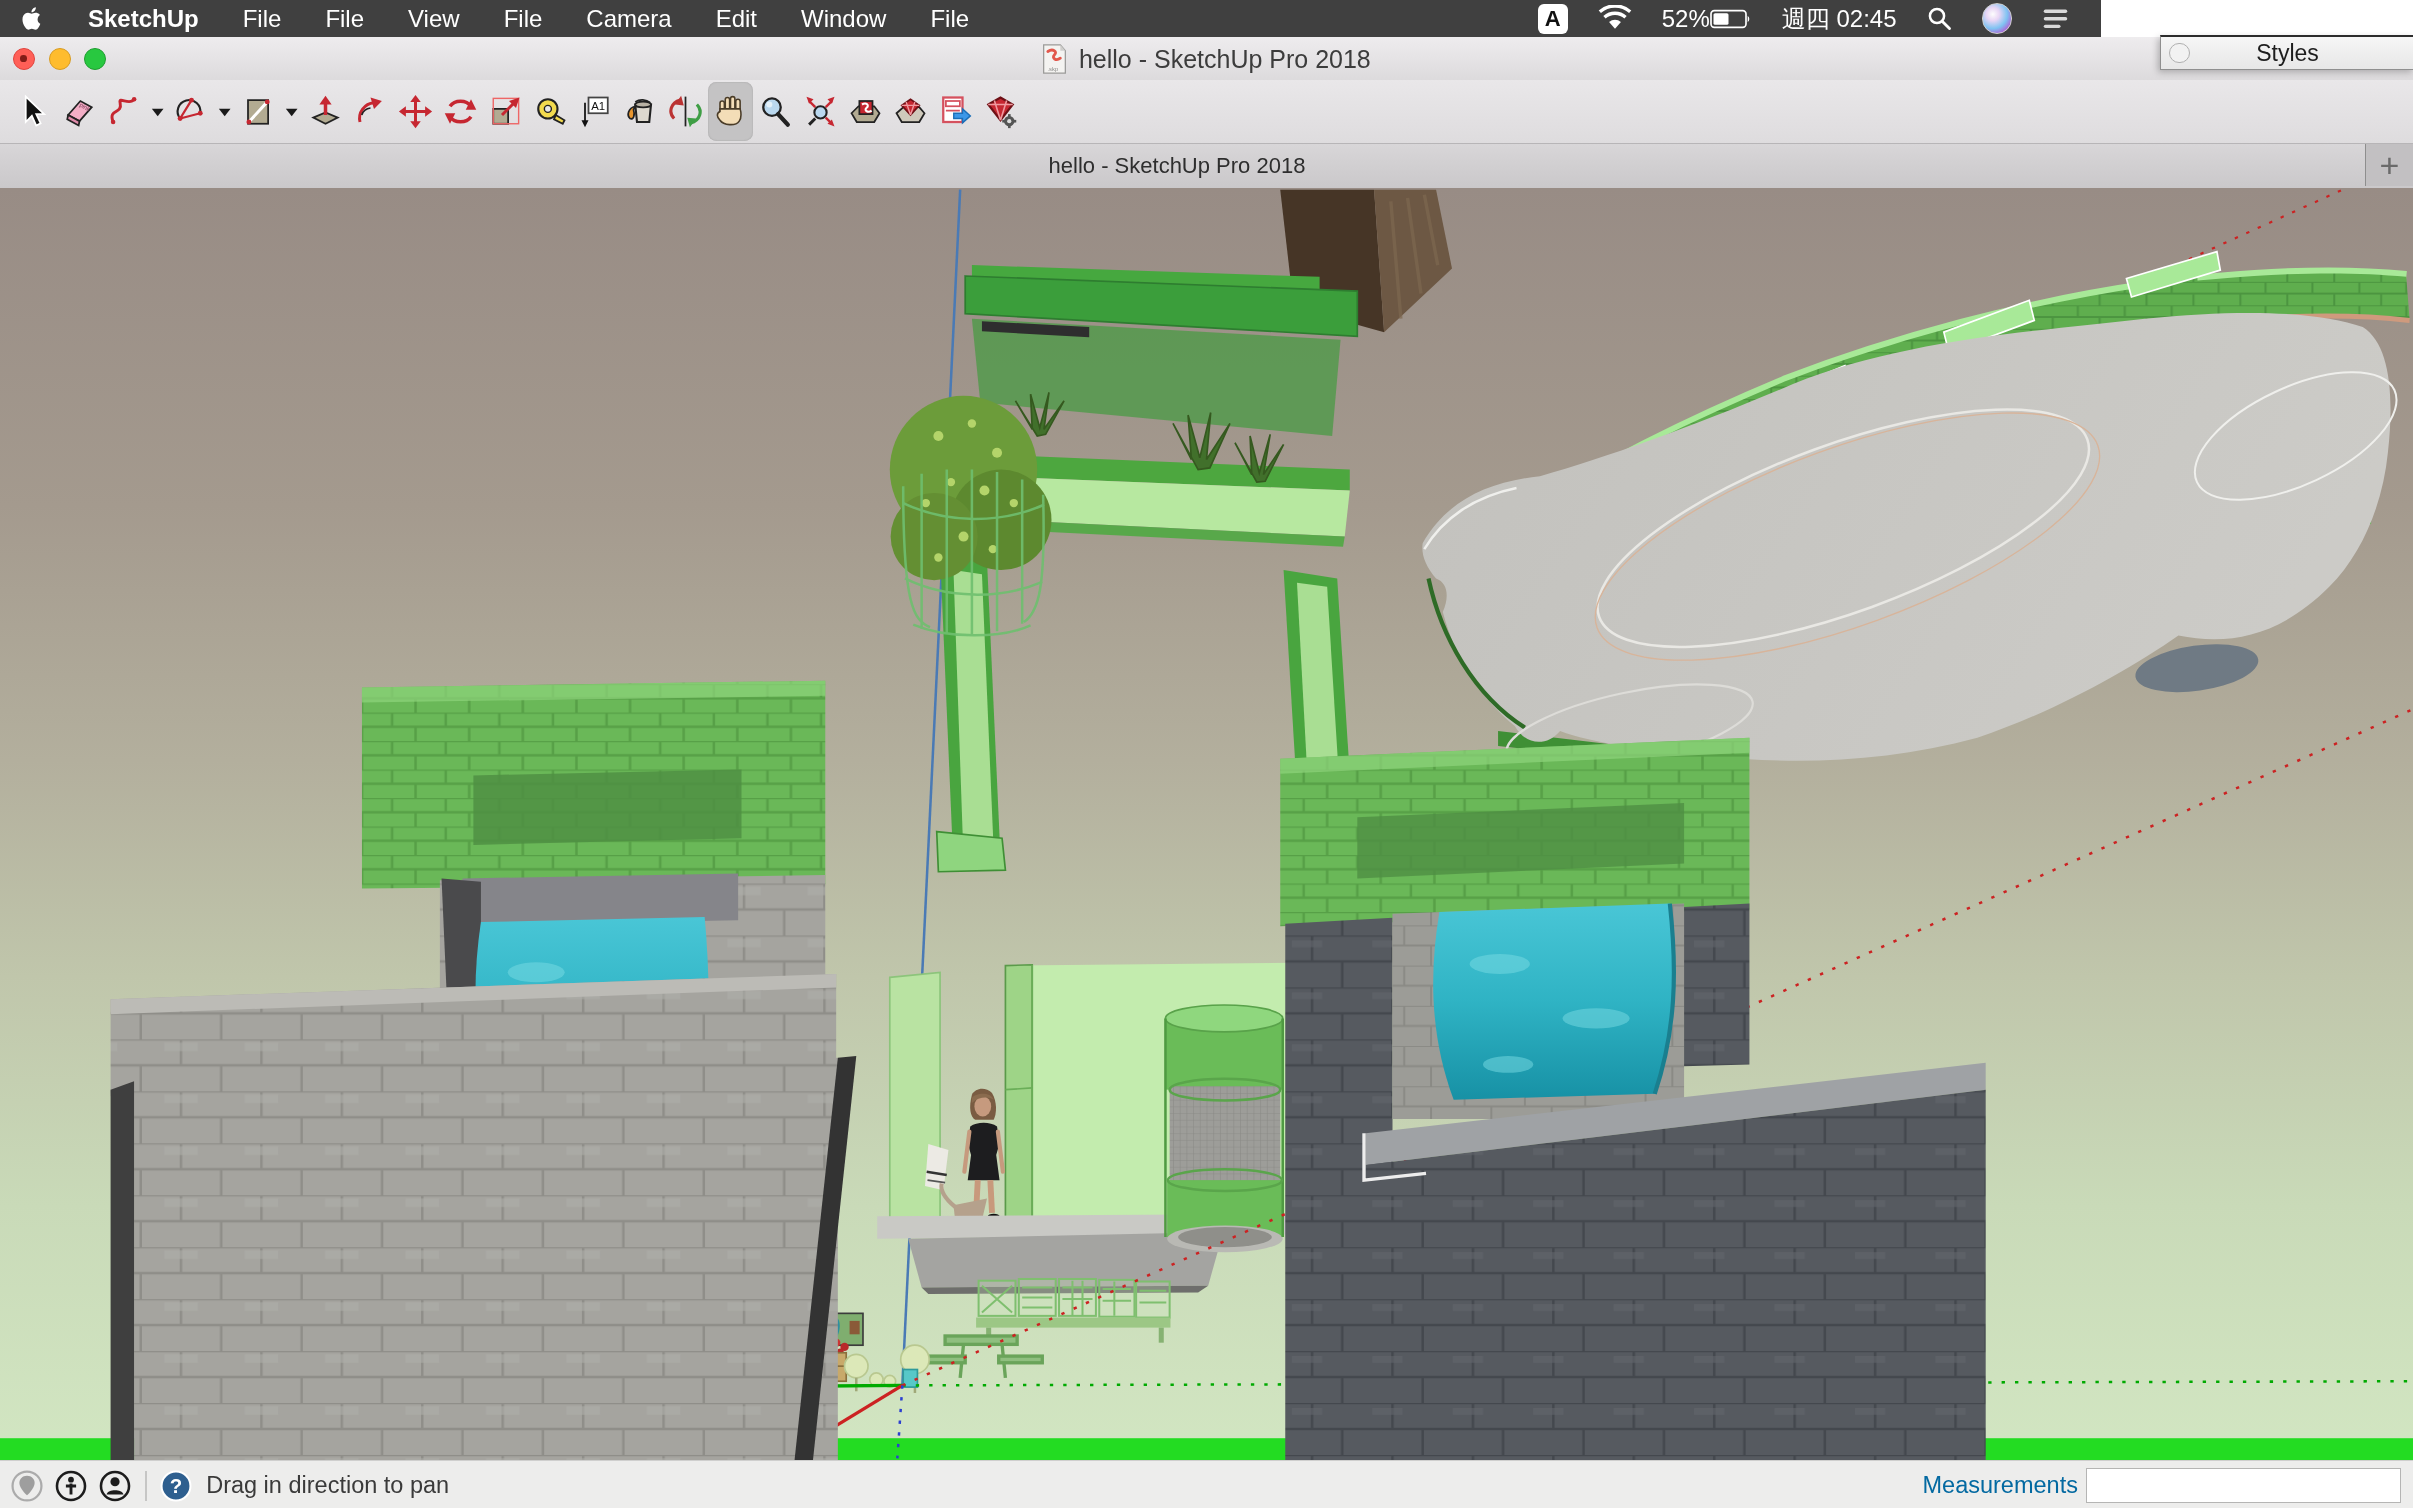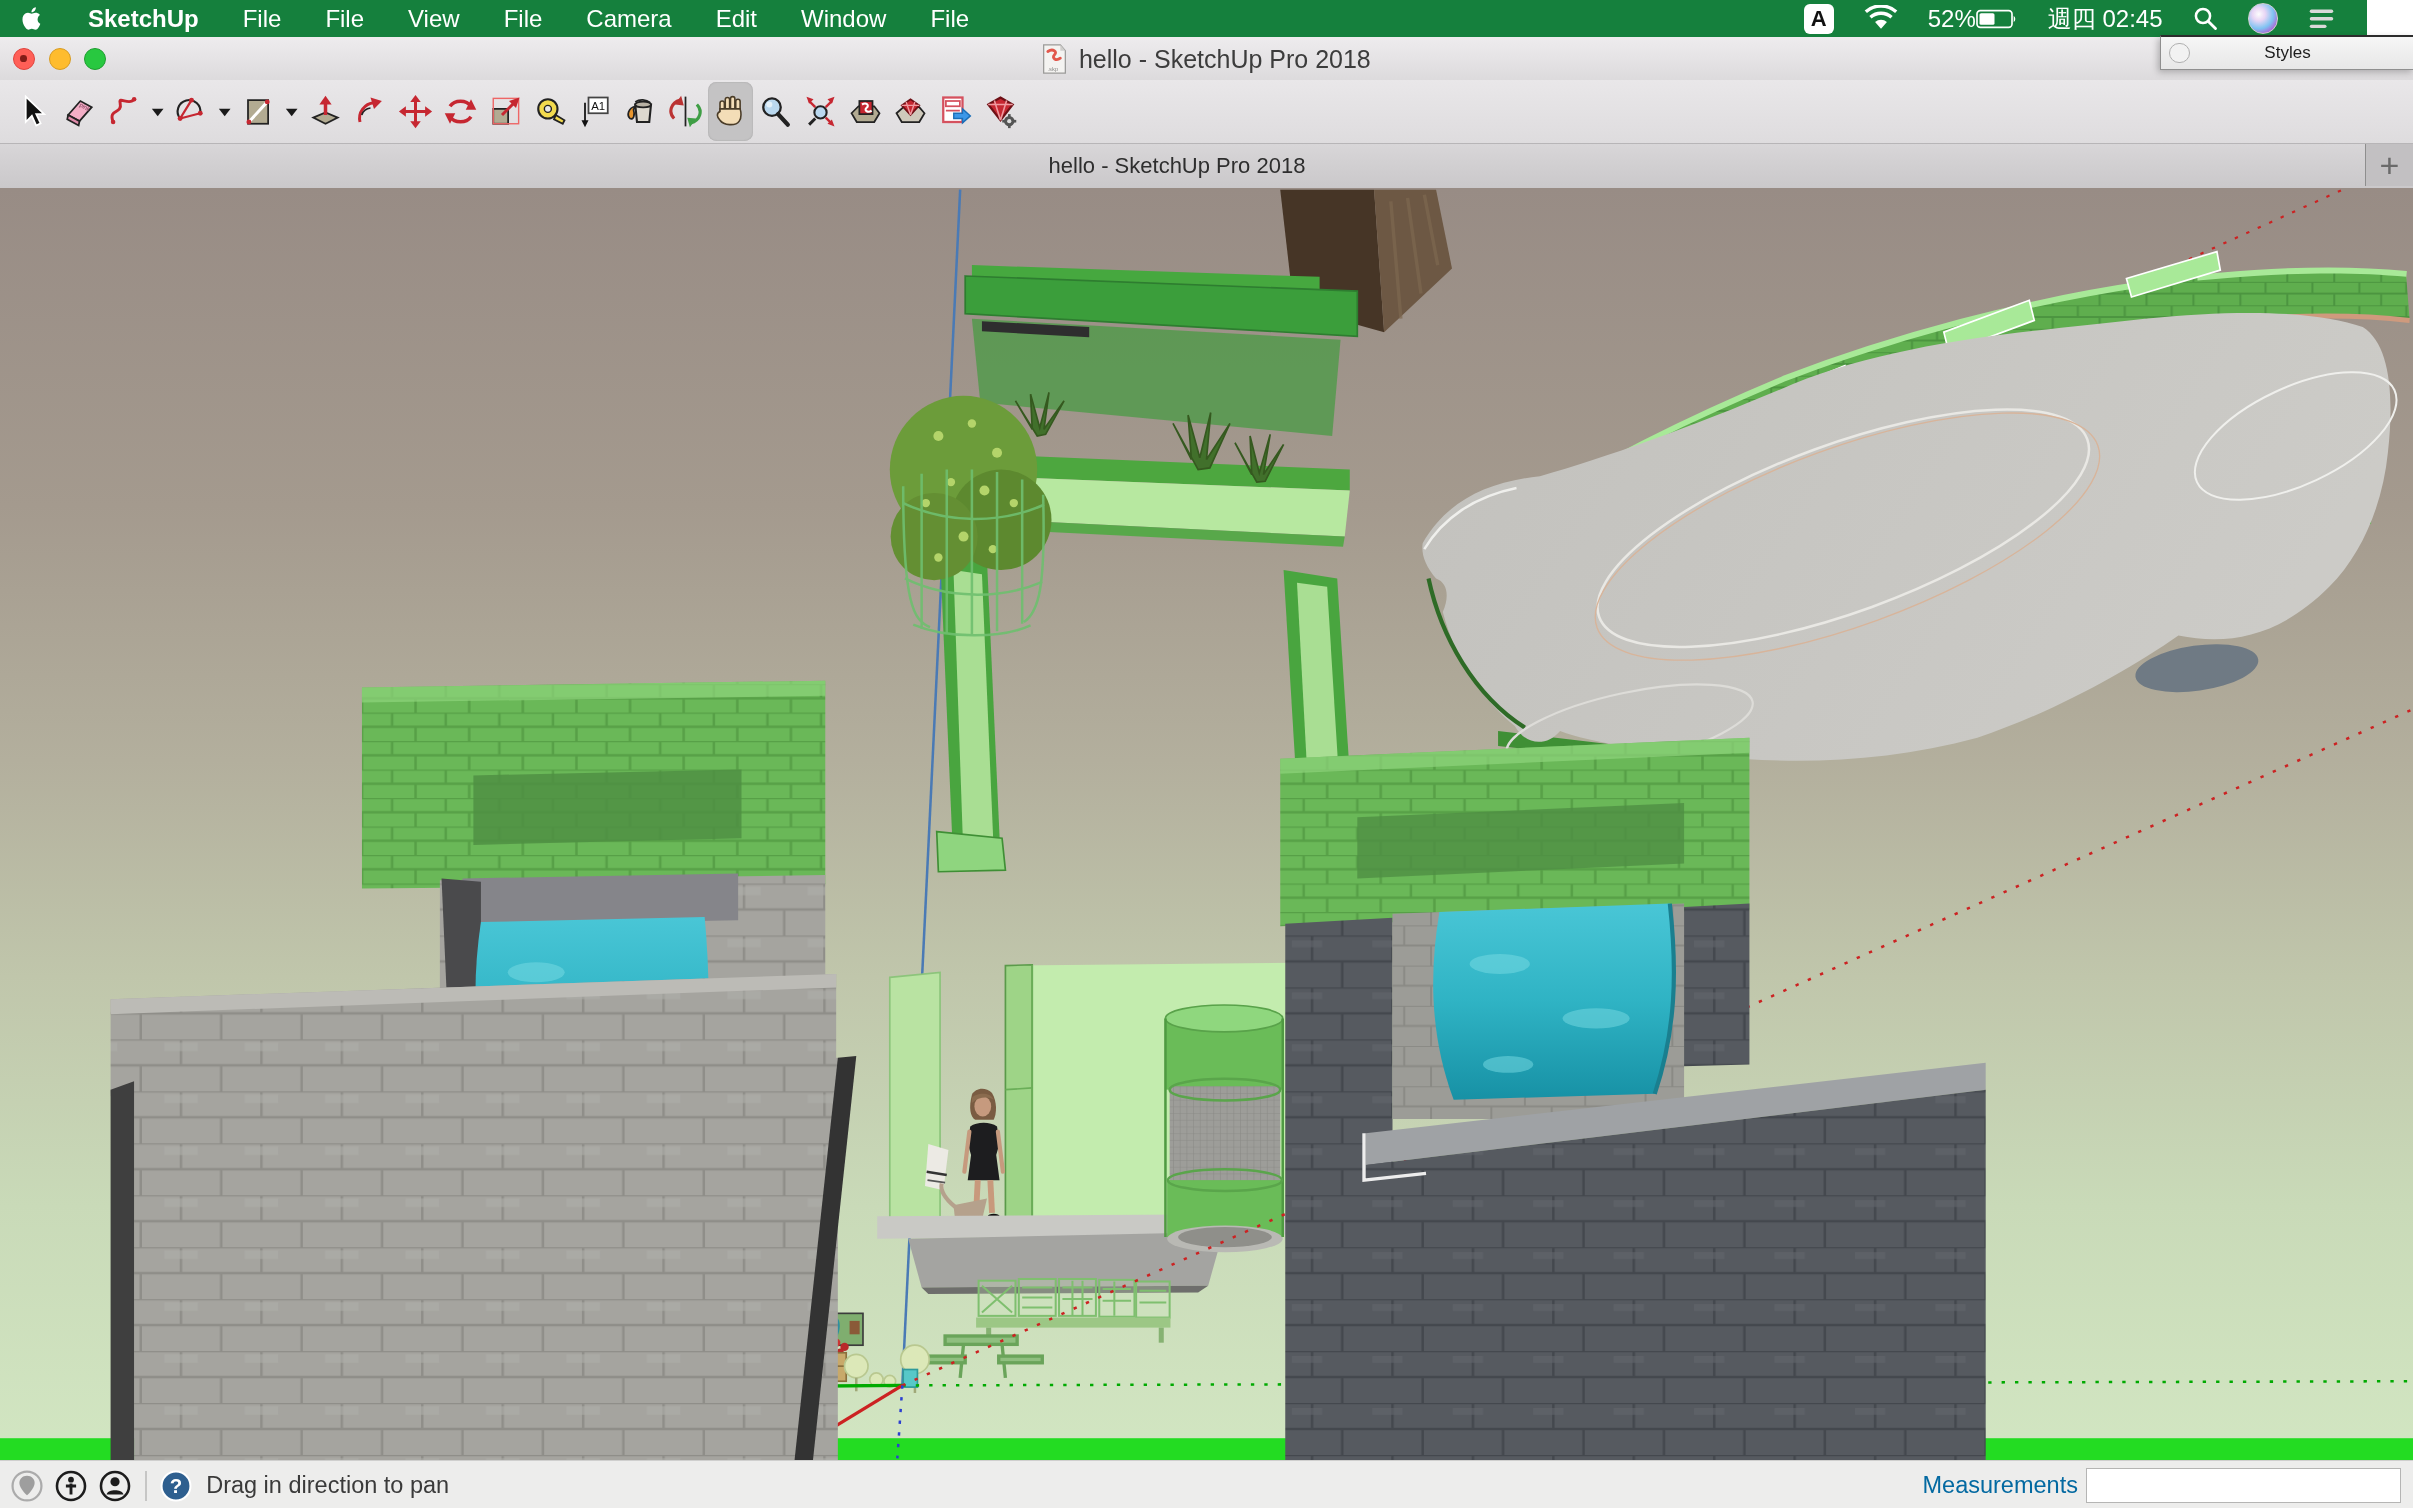--- a/index.html
+++ b/index.html
@@ -1,18 +1,18 @@
 <!DOCTYPE html>
 <html style="font-size:13.4px"><head>
 <meta charset="utf-8">
 <style>
   html,body{margin:0;padding:0;width:2413px;height:1508px;overflow:hidden;
     font-family:"Liberation Sans",sans-serif;-webkit-font-smoothing:antialiased;}
   
-  #menubar{position:absolute;left:0;top:0;width:2367px;height:37px;background:#15803d;
+  #menubar{position:absolute;left:0;top:0;width:2101px;height:37px;background:#404040;
     display:flex;align-items:center;color:#fff;font-size:24px;}
   .mb-left{display:flex;align-items:center;height:100%;}
   .mb-item{padding:0 22px;height:100%;display:flex;align-items:center;white-space:nowrap;}
   .mb-app{font-weight:bold;}
   .mb-right{margin-left:auto;display:flex;align-items:center;height:100%;padding-right:17px;}
   .mb-status{display:flex;align-items:center;padding:0 15px;height:100%;}
   .abadge{background:#fff;color:#111;border-radius:5.9px;width:30px;height:30px;
     display:flex;align-items:center;justify-content:center;font-size:22px;font-weight:bold;}
   .siri{width:28.5px;height:28.5px;border-radius:50%;
     background:radial-gradient(circle at 35% 35%, #fdfdfd 0%, #e8d6f5 25%, #7fc3f2 55%, #b05fd6 80%, #3b4bd8 100%);
@@ -27,21 +27,21 @@
   .tl.yellow{background:#febc2e;border:0.8px solid #d89c23;}
   .tl.green{background:#28c840;border:0.8px solid #1f9e31;}
   .title-center{position:absolute;left:0;right:0;top:0;height:44px;display:flex;align-items:center;justify-content:center;
     color:#3c3c3c;font-size:25px;pointer-events:none;}
   .doc-icon{width:25px;height:30px;margin-right:11.7px;}
   
   #styles-panel{position:absolute;left:2160px;top:35px;width:253px;height:32px;
     background:linear-gradient(#f6f6f6,#e7e7e7);border:0.8px solid #8f8f8f;border-top:2.5px solid #2c2c2c;
     display:flex;align-items:center;box-shadow:-2.5px 2.5px 6.7px rgba(0,0,0,.25);z-index:50;}
   #styles-panel .closec{width:18.4px;height:18.4px;border-radius:50%;border:0.8px solid #b0b0b0;margin-left:8.4px;background:#f2f2f2;}
-  #styles-panel .ptitle{position:absolute;left:0;right:0;text-align:center;font-size:17px;color:#1d1d1d;}
+  #styles-panel .ptitle{position:absolute;left:0;right:0;text-align:center;font-size:23px;color:#1d1d1d;}
   
   #toolbar{position:absolute;left:0;top:80px;width:2413px;height:64px;
     background:linear-gradient(#e9e7e9,#dedcde);border-bottom:0.8px solid #b7b5b7;
     display:flex;align-items:center;padding-left:11.7px;box-sizing:border-box;}
   .tool{width:45px;height:59px;display:flex;align-items:center;justify-content:center;flex:0 0 auto;border-radius:8.4px;}
   .tool.active{background:#c4c3c4;box-shadow:inset 0 0 1.7px #9a9a9a;}
   .tool svg{width:35px;height:35px;}
   .caret{width:22px;height:59px;display:flex;align-items:center;justify-content:center;flex:0 0 auto;}
   .caret svg{width:13.4px;height:10px;}
   

